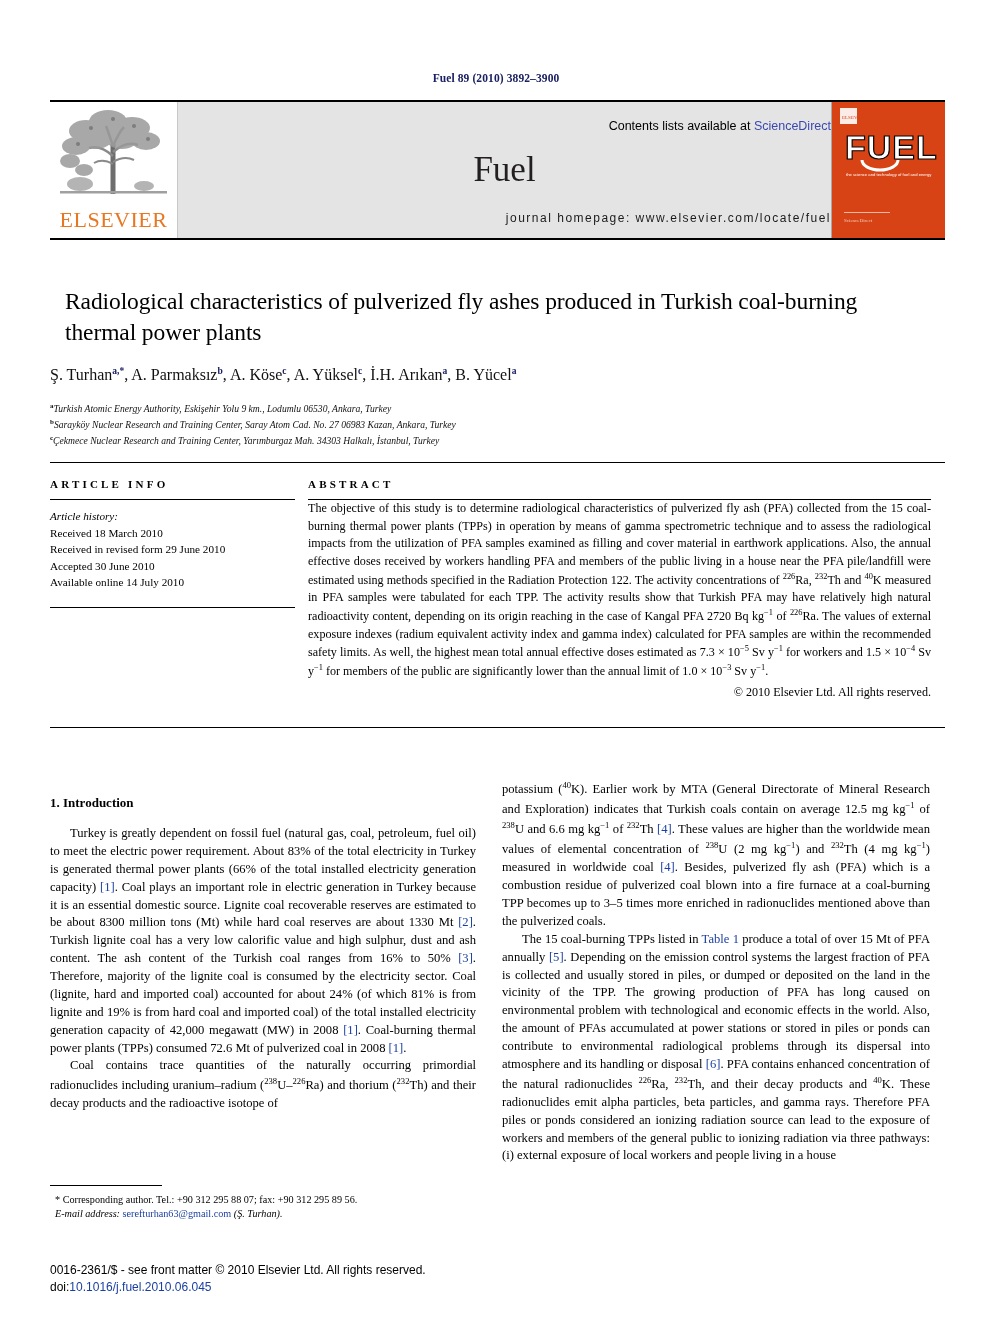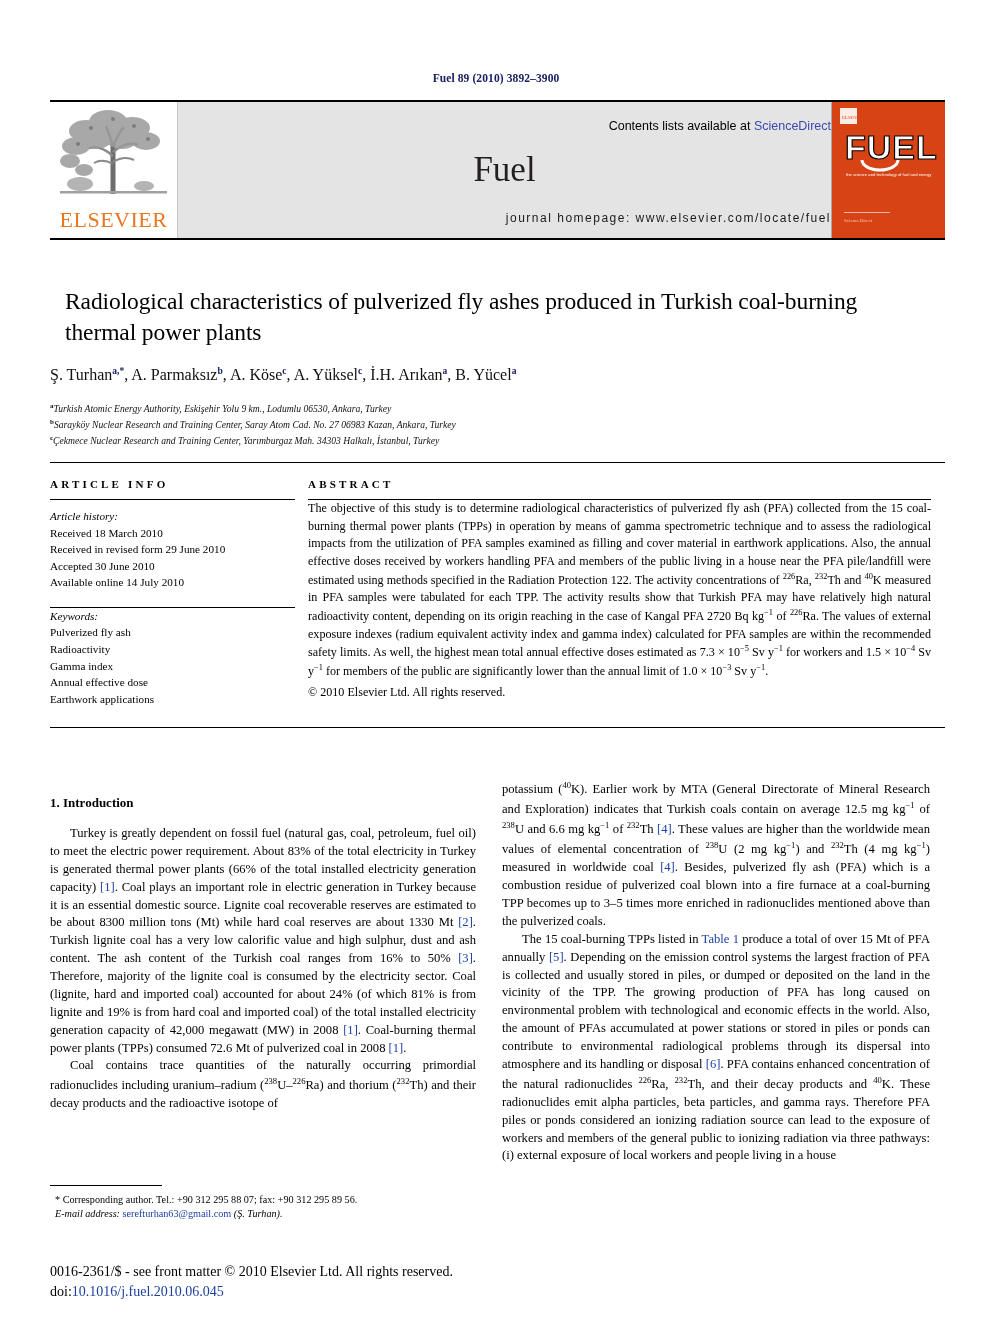--- a/index.html
+++ b/index.html
@@ -217,21 +217,21 @@
     font-size: 12.1px;
     line-height: 1.46;
     text-align: justify;
     margin-top: 0;
     color: #000;
   }
   .abstract-text sup { font-size: 8.4px; vertical-align: super; }
   .copyright {
     font-family: "Liberation Serif", serif;
     font-size: 12.1px;
-    text-align: left;
+    text-align: right;
     margin-top: 4px;
   }
   .info-rule-bottom {
     position: absolute;
     left: 50px;
     top: 727px;
     width: 895px;
     border-top: 0.9px solid #000;
   }
 
@@ -286,22 +286,22 @@
     text-indent: -9px;
     padding-left: 14px;
   }
   .footnote .fn-email { font-style: italic; }
   .footnote a.mail { color: #1a3fa0; font-style: normal; text-decoration: none; }
   .imprint {
     position: absolute;
     left: 50px;
     top: 1262px;
     width: 430px;
-    font-family: Liberation Serif, serif;
-    font-size: 14px;
+    font-family: Liberation Sans, sans-serif;
+    font-size: 12px;
     line-height: 1.45;
   }
   .imprint .doi-link { color: #1a3fa0; text-align: center; }
 </style>
 </head>
 <body>
 
 <div class="page">
 
   <div class="running-head">Fuel 89 (2010) 3892–3900</div>
@@ -389,28 +389,20 @@
     <div class="sec-head">ARTICLE INFO</div>
     <div class="hairline"></div>
     <div class="info-body">
       <div class="lbl">Article history:</div>
       <div>Received 18 March 2010</div>
       <div>Received in revised form 29 June 2010</div>
       <div>Accepted 30 June 2010</div>
       <div>Available online 14 July 2010</div>
     </div>
     <div class="hairline" style="margin-top:16px"></div>
-    <div class="info-body kw-block">
-      <div class="lbl">Keywords:</div>
-      <div>Pulverized fly ash</div>
-      <div>Radioactivity</div>
-      <div>Gamma index</div>
-      <div>Annual effective dose</div>
-      <div>Earthwork applications</div>
-    </div>
   </div>
 
   <div class="abs-col">
     <div class="sec-head">ABSTRACT</div>
     <div class="hairline"></div>
     <div class="abstract-text">The objective of this study is to determine radiological characteristics of pulverized fly ash (PFA) collected from the 15 coal-burning thermal power plants (TPPs) in operation by means of gamma spectrometric technique and to assess the radiological impacts from the utilization of PFA samples examined as filling and cover material in earthwork applications. Also, the annual effective doses received by workers handling PFA and members of the public living in a house near the PFA pile/landfill were estimated using methods specified in the Radiation Protection 122. The activity concentrations of <sup>226</sup>Ra, <sup>232</sup>Th and <sup>40</sup>K measured in PFA samples were tabulated for each TPP. The activity results show that Turkish PFA may have relatively high natural radioactivity content, depending on its origin reaching in the case of Kangal PFA 2720 Bq kg<sup>−1</sup> of <sup>226</sup>Ra. The values of external exposure indexes (radium equivalent activity index and gamma index) calculated for PFA samples are within the recommended safety limits. As well, the highest mean total annual effective doses estimated as 7.3 × 10<sup>−5</sup> Sv y<sup>−1</sup> for workers and 1.5 × 10<sup>−4</sup> Sv y<sup>−1</sup> for members of the public are significantly lower than the annual limit of 1.0 × 10<sup>−3</sup> Sv y<sup>−1</sup>.</div>
     <div class="copyright">© 2010 Elsevier Ltd. All rights reserved.</div>
   </div>
 
   <div class="info-rule-bottom"></div>

